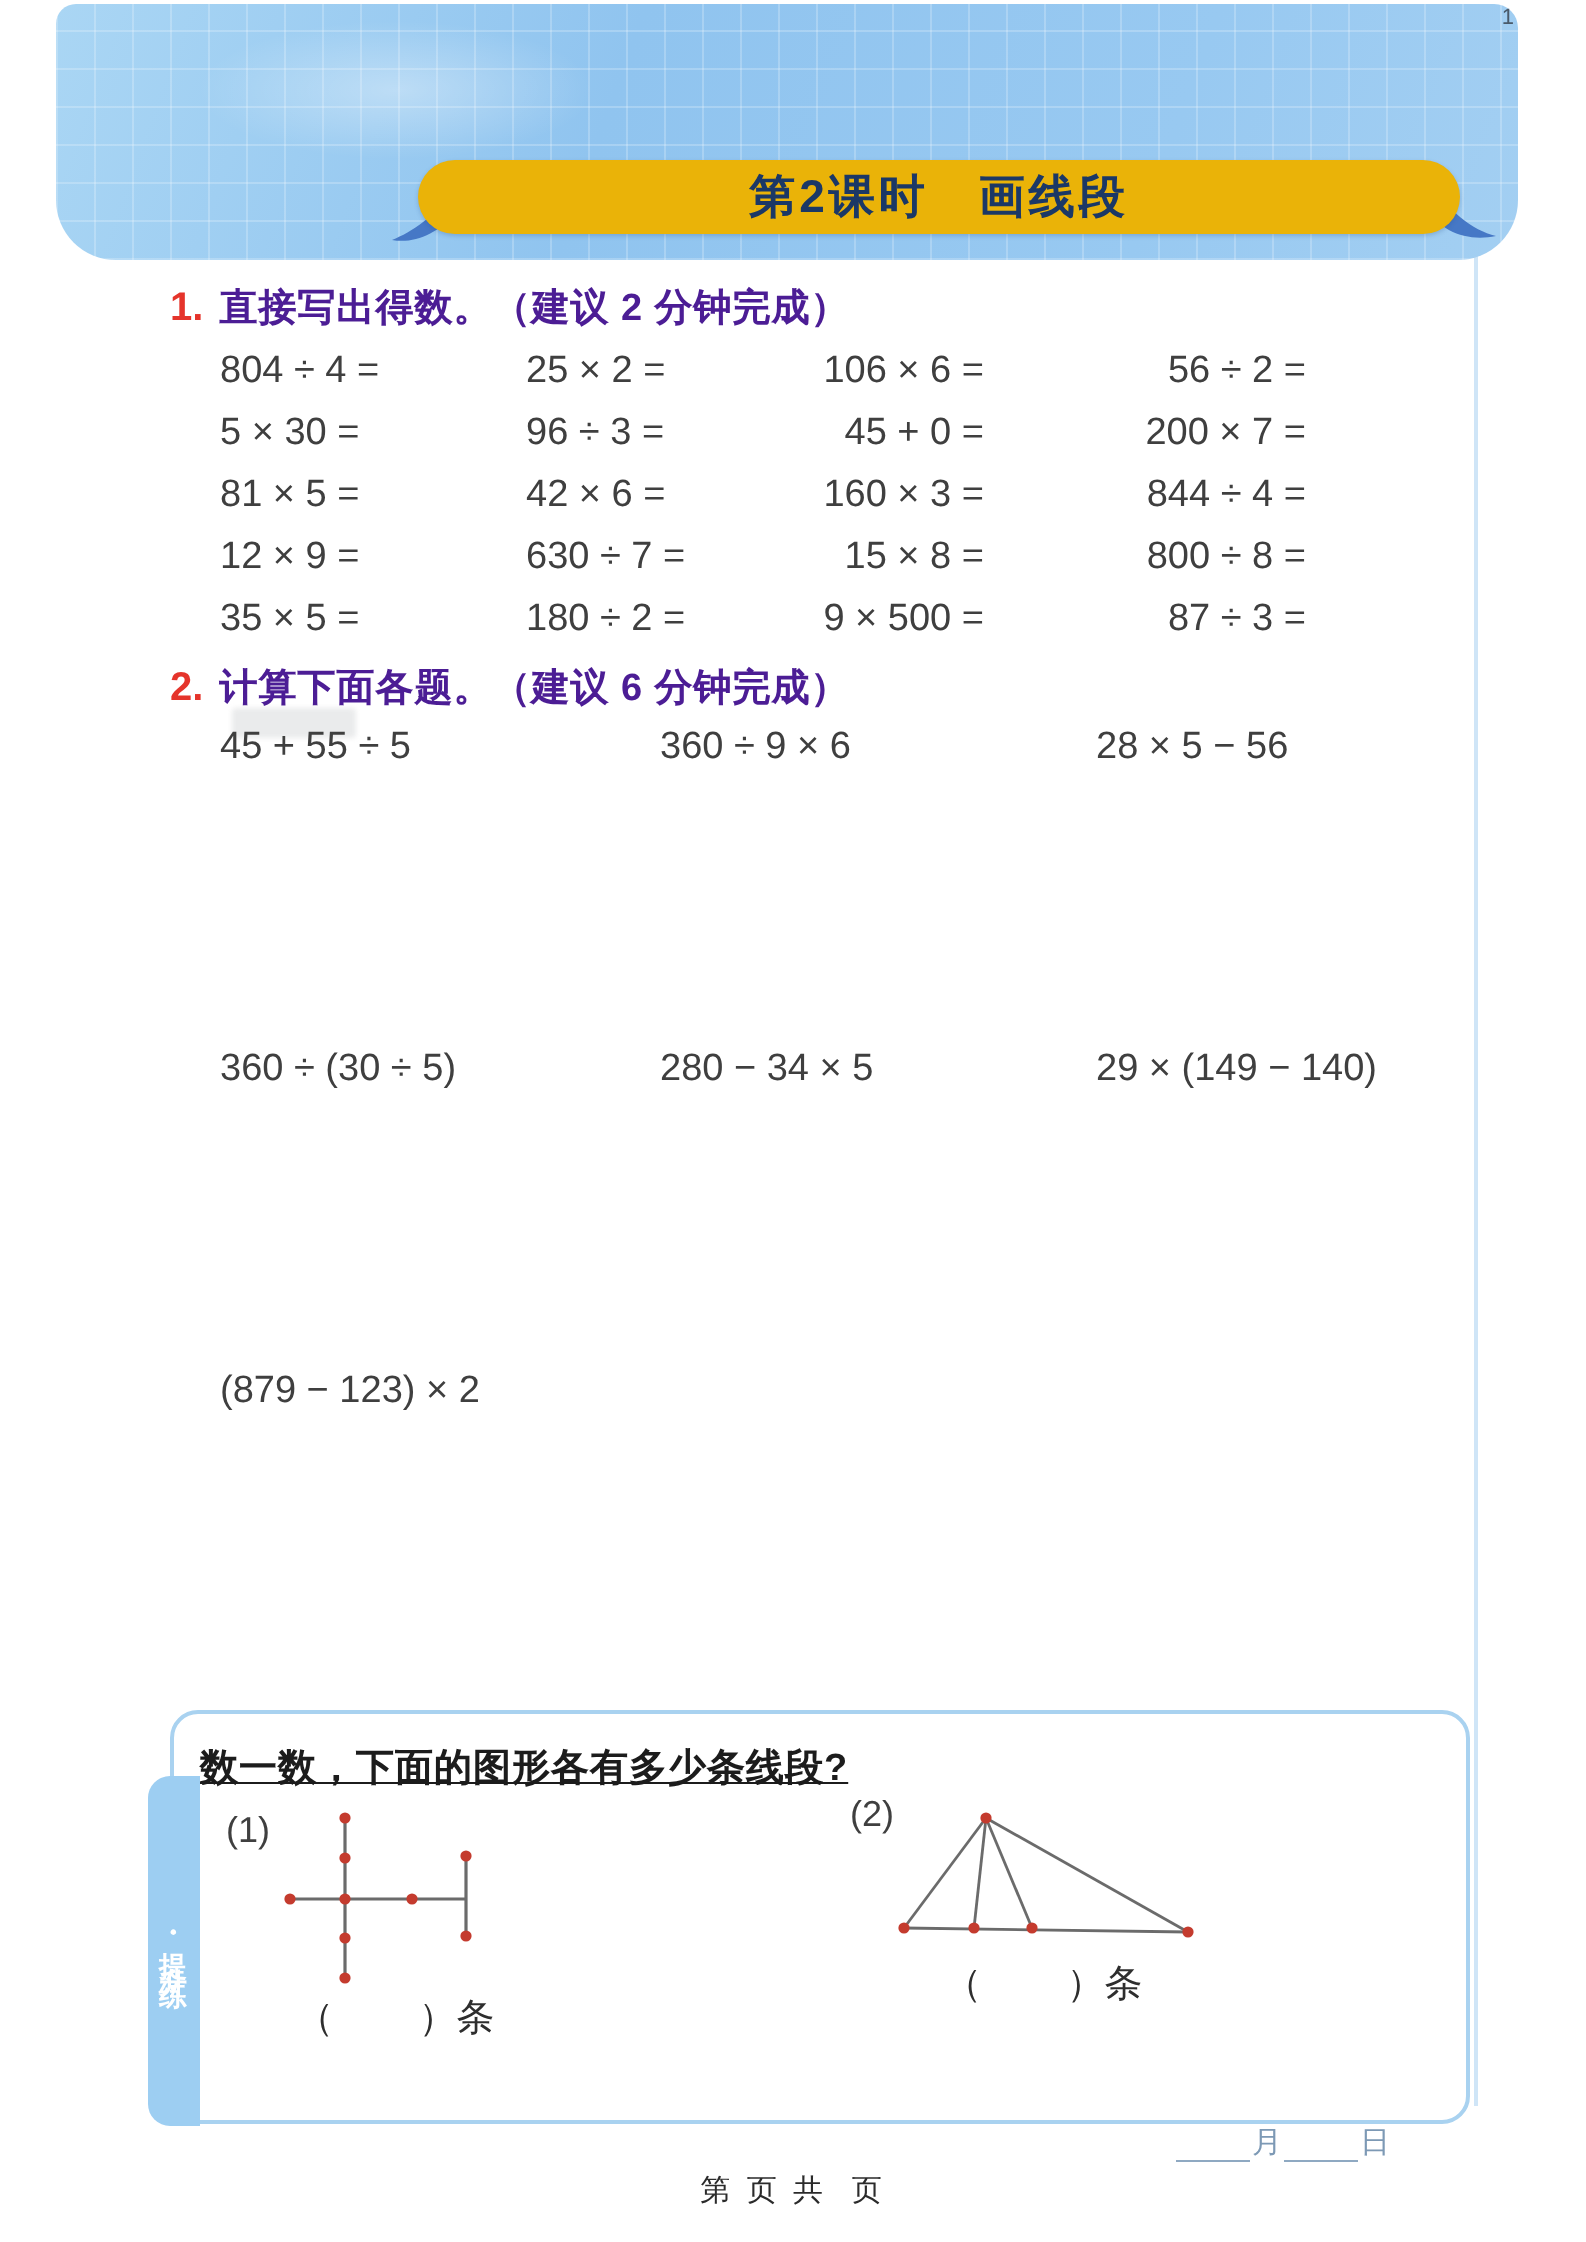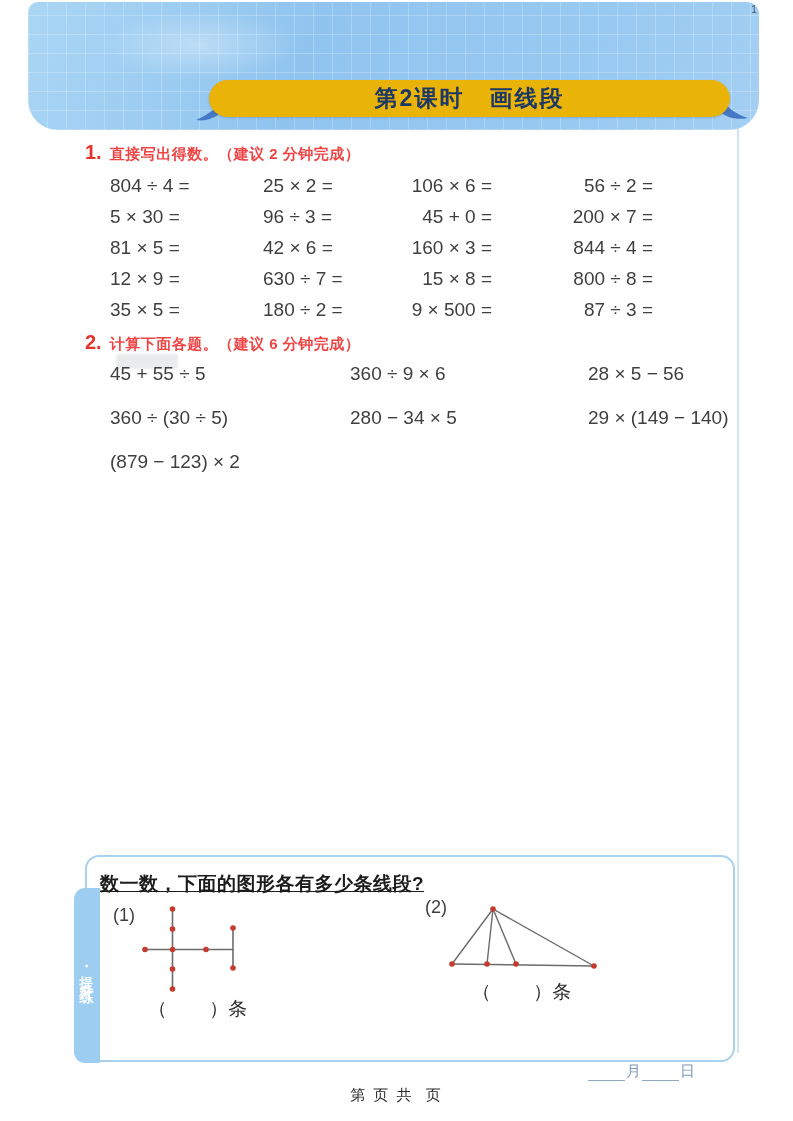--- a/index.html
+++ b/index.html
@@ -30,41 +30,40 @@
   .swoosh { position:absolute; z-index:2; }
   .swoosh svg path { fill:#4678c6; }
 
   
   .edge-line { position:absolute; left:737px; top:128px; width:2px; height:925px;
     background:rgba(168,208,240,.55); }
 
   
   .prob-head { position:absolute; display:flex; align-items:baseline; }
   .prob-num { font-size:20px; font-weight:bold; color:#e5342b; margin-right:8px; }
-  .prob-title { font-size:15px; font-weight:bold; color:#ef4444; letter-spacing:.5px; }
+  .prob-title { font-size:19px; font-weight:bold; color:#4c1d95; letter-spacing:.5px; }
 
   .eq { font-size:19px; color:#3f3f3f; white-space:pre; }
 
   .p1-grid {
     position:absolute; left:110px; top:170px; width:543px;
     display:grid;
     grid-template-columns:153px 107px 122px 161px;
     grid-auto-rows:31px;
     align-items:center;
   }
   .p1-grid .c3, .p1-grid .c4 { text-align:right; }
 
   .p2-grid {
     position:absolute; left:110px; top:362px; width:600px;
     display:grid;
     grid-template-columns:220px 218px 162px;
     grid-auto-rows:24px;
     row-gap:137px;
     align-items:center;
-    gap:20px;
   }
 
   .watermark { position:absolute; left:116px; top:354px; width:62px; height:15px;
     background:rgba(140,145,150,.18); filter:blur(1.2px); border-radius:2px; }
 
   
   .ex-box {
     position:absolute; left:85px; top:855px; width:650px; height:207px;
     border:2px solid #a9d2f0; border-radius:14px; background:transparent; z-index:1;
   }

